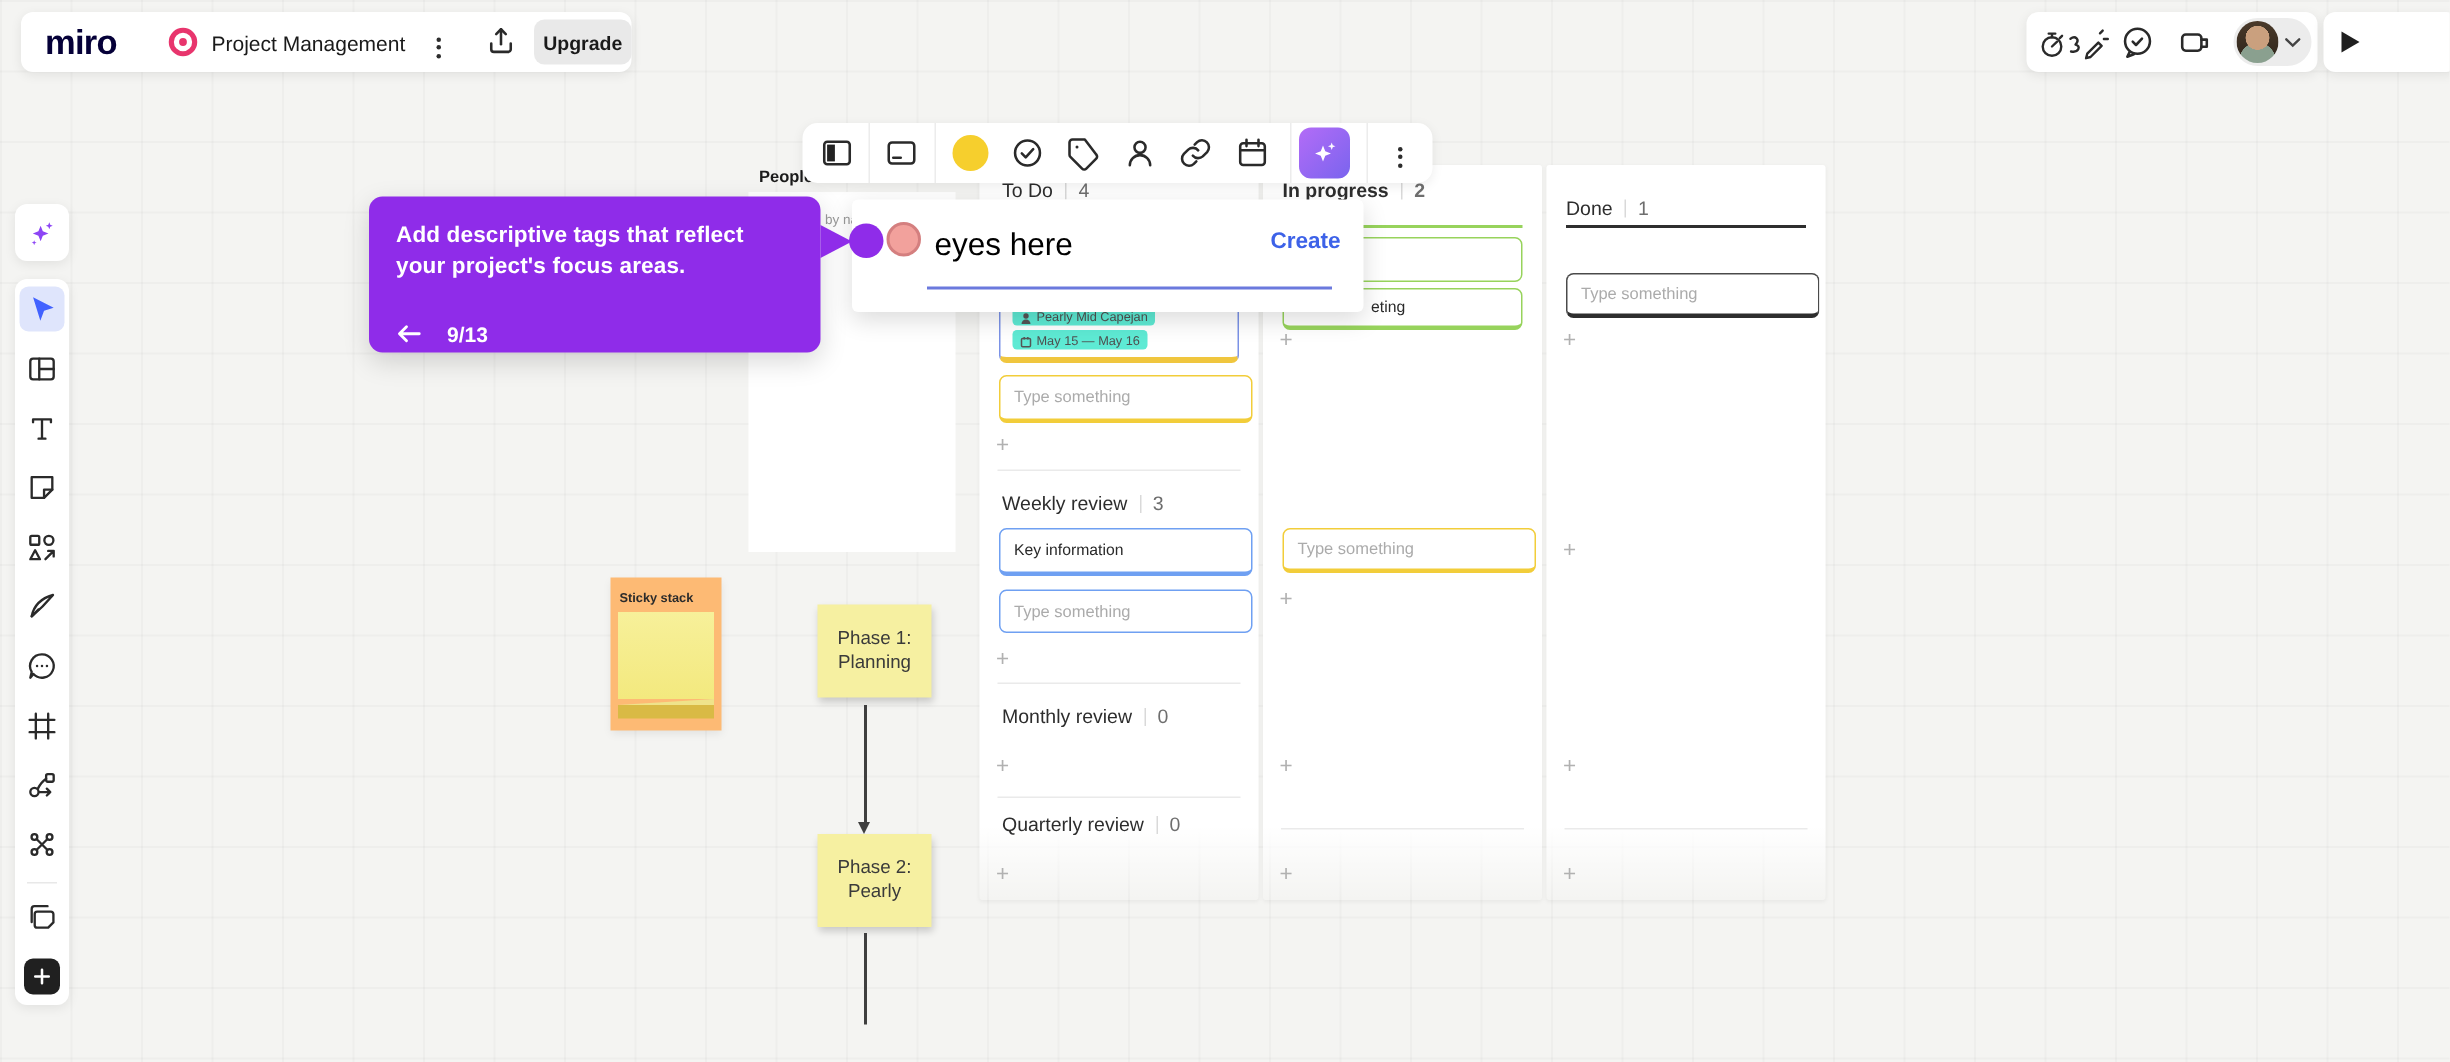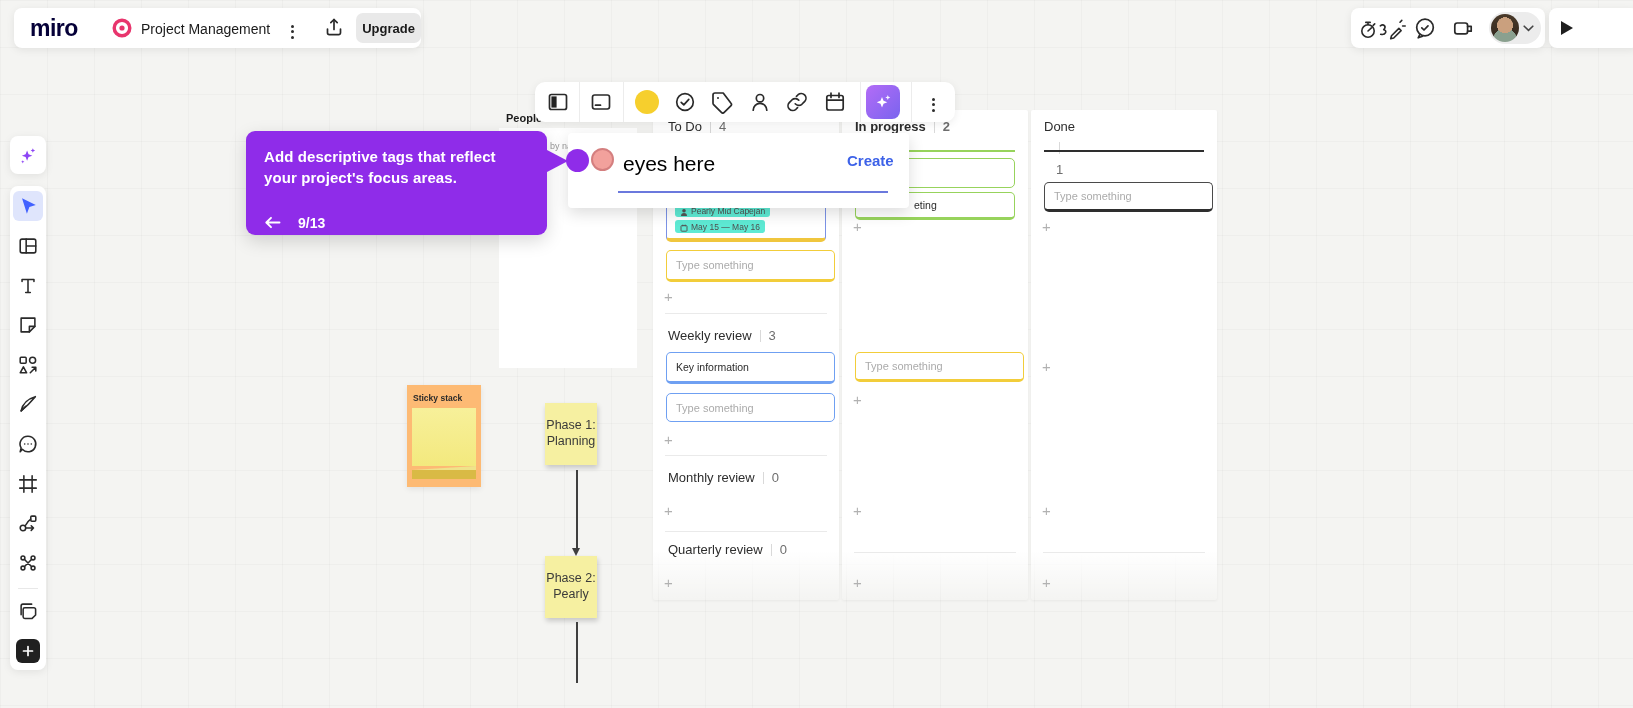--- a/index.html
+++ b/index.html
@@ -64,21 +64,21 @@
   .col-head .count{color:#6e6e6e;}
   .kcard{position:absolute;background:#fff;border:1.5px solid var(--card_blue,#6fa0f2);border-radius:5px;
          font-size:10.5px;color:#2a2a2a;display:flex;align-items:center;}
   .kcard .ph{color:#ababab;font-size:11px;}
   .plus{position:absolute;color:#b1b1b1;font-size:15px;line-height:14px;cursor:pointer;}
   .kdiv{position:absolute;height:1px;background:#eaeaea;}
   .chip{display:flex;align-items:flex-end;gap:3px;background:#5eead4;border-radius:3px;
         font-size:8.5px;padding:1.5px 5px;color:#4f4f4f;width:fit-content;white-space:nowrap;}
 
   
-  .sticky{position:absolute;width:52px;height:62px;background:var(--sticky_yellow,#f6f0a1);
+  .sticky{position:absolute;width:76px;height:62px;background:var(--sticky_yellow,#f6f0a1);
           box-shadow:1px 3px 5px rgba(0,0,0,.18);display:flex;align-items:center;justify-content:center;
           text-align:center;font-size:12.5px;color:#3a3a3a;line-height:1.25;}
   .conn-line{position:absolute;width:1.5px;background:#3f3f3f;}
   .conn-head{position:absolute;width:0;height:0;border-left:4.5px solid transparent;border-right:4.5px solid transparent;
           border-top:8px solid #3f3f3f;}
 
   .frame-label{position:absolute;font-size:11px;font-weight:bold;color:#1c1c1c;}
   .frame-body{position:absolute;background:#fff;}
   .fragment{position:absolute;font-size:9px;color:#9a9a9a;}
 </style>
@@ -163,21 +163,21 @@
   <div class="kcard" style="left:13px;top:242px;width:158px;height:26px;border-color:var(--yellow,#f2cd3a);border-bottom-width:3px;padding-left:9px;">
     <span class="ph">Type something</span>
   </div>
   <div class="plus" style="left:11px;top:283px;">+</div>
   <div class="plus" style="left:11px;top:394px;">+</div>
   <div class="kdiv" style="left:12px;top:442px;width:162px;"></div>
   <div class="plus" style="left:11px;top:466px;">+</div>
 </div>
 
 <div class="kcol" style="left:1031px;top:110px;">
-  <div class="col-head" style="left:13px;top:9px;flex-direction:column;">
+  <div class="col-head" style="left:13px;top:21px;">
     <span>Done</span>
     <span class="pipe"></span>
     <span class="count">1</span>
   </div>
   <div style="position:absolute;left:13px;top:40px;width:160px;height:2px;background:var(--done_dark,#2e2e2e);"></div>
   <div class="kcard" style="left:13px;top:72px;width:158px;height:26px;border-color:#4a4a4a;border-bottom:3px solid var(--done_dark,#2e2e2e);padding-left:9px;">
     <span class="ph">Type something</span>
   </div>
   <div class="plus" style="left:11px;top:110px;">+</div>
   <div class="plus" style="left:11px;top:250px;">+</div>

